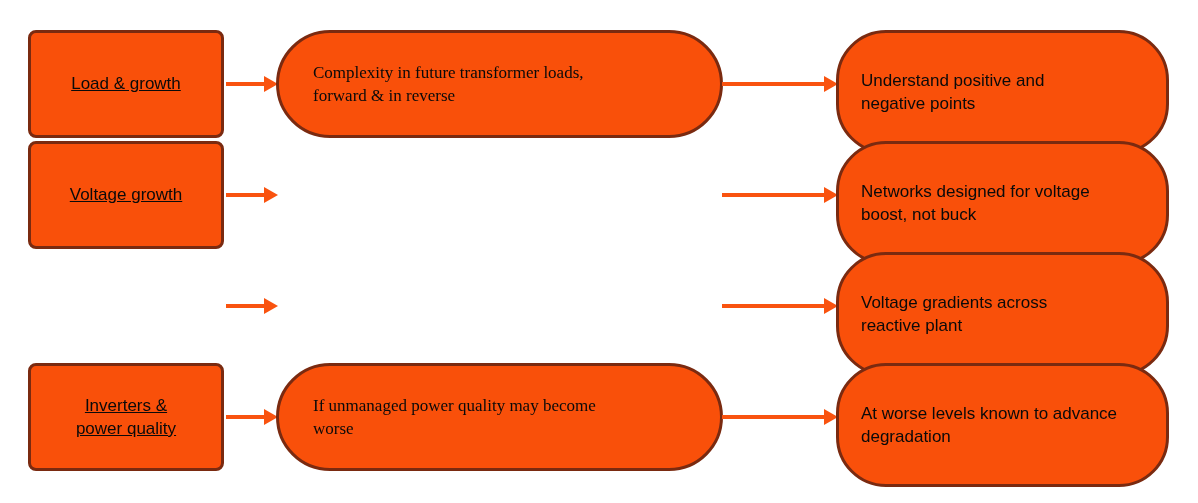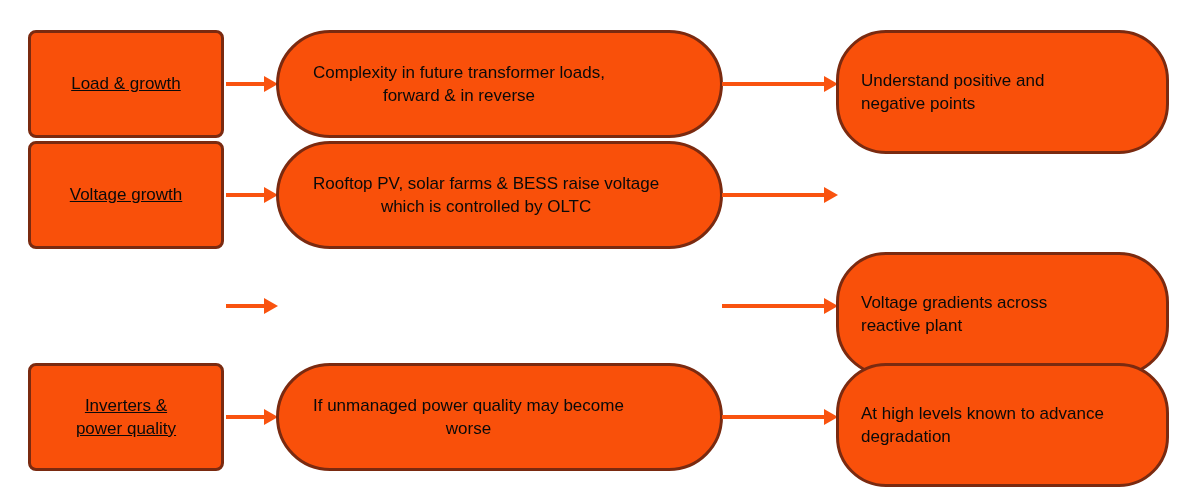--- a/index.html
+++ b/index.html
@@ -46,22 +46,23 @@
     padding: 0 10px;
     text-decoration: underline;
   }
 
   
   .node.issue {
     width: 447px;
     height: 108px;
     border-radius: 54px;
     justify-content: flex-start;
-    text-align: center;
+    text-align: left;
     padding: 0 34px;
+    font-family: Liberation Serif, serif;
   }
 
   
   .node.impact {
     width: 333px;
     height: 124px;
     border-radius: 50px;
     justify-content: flex-start;
     text-align: left;
     padding: 16px 22px;
@@ -123,30 +124,30 @@
 
   <div class="node cat col-cat row-2">Voltage growth</div>
 
   <div class="arrow a1 ar-2">
     <svg width="52" height="20" viewBox="0 0 52 20" aria-hidden="true">
       <line x1="0" y1="10" x2="40" y2="10" stroke="#F9530F" stroke-width="4"></line>
       <polygon points="38,2 52,10 38,18" fill="#F9530F"></polygon>
     </svg>
   </div>
 
-  <div class="node issue col-issue row-2">Rooftop PV, solar farms &amp; BESS raise voltage
-which is controlled by OLTC</div>
 
   <div class="arrow a2 ar-2">
     <svg width="116" height="20" viewBox="0 0 116 20" aria-hidden="true">
       <line x1="0" y1="10" x2="104" y2="10" stroke="#F9530F" stroke-width="4"></line>
       <polygon points="102,2 116,10 102,18" fill="#F9530F"></polygon>
     </svg>
   </div>
 
+  <div class="node impact col-impact row-2">Networks designed for voltage
+boost, not buck</div>
 
 
   <div class="arrow a1 ar-3">
     <svg width="52" height="20" viewBox="0 0 52 20" aria-hidden="true">
       <line x1="0" y1="10" x2="40" y2="10" stroke="#F9530F" stroke-width="4"></line>
       <polygon points="38,2 52,10 38,18" fill="#F9530F"></polygon>
     </svg>
   </div>
 
 
@@ -173,16 +174,16 @@
   <div class="node issue col-issue row-4">If unmanaged power quality may become
 worse</div>
 
   <div class="arrow a2 ar-4">
     <svg width="116" height="20" viewBox="0 0 116 20" aria-hidden="true">
       <line x1="0" y1="10" x2="104" y2="10" stroke="#F9530F" stroke-width="4"></line>
       <polygon points="102,2 116,10 102,18" fill="#F9530F"></polygon>
     </svg>
   </div>
 
-  <div class="node impact col-impact row-4">At high levels known to advance
+  <div class="node impact col-impact row-4">At worse levels known to advance
 degradation</div>
 
 </div>
 
 </body></html>

